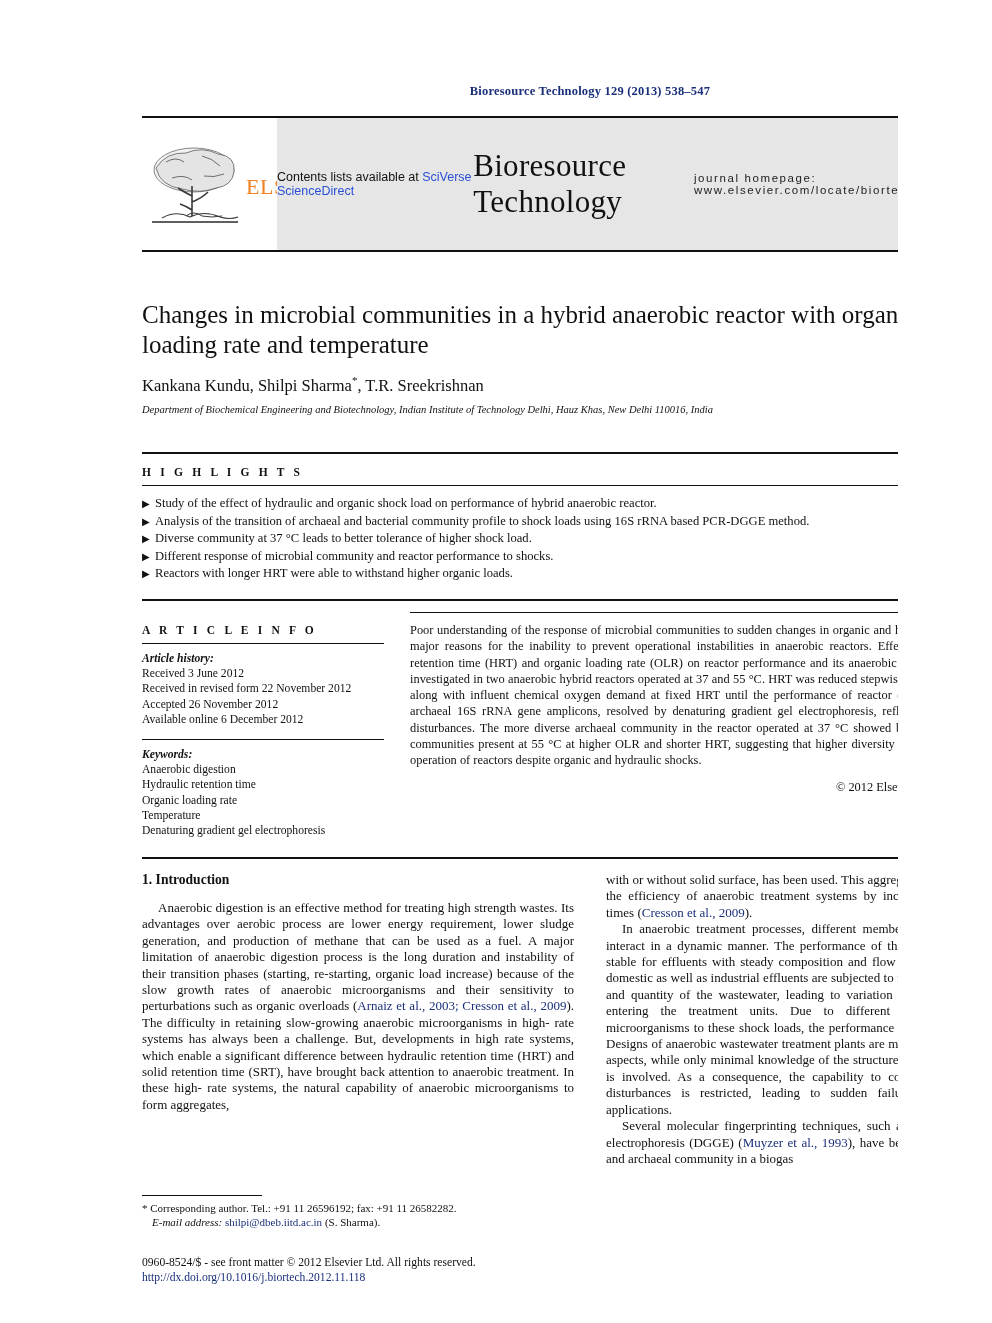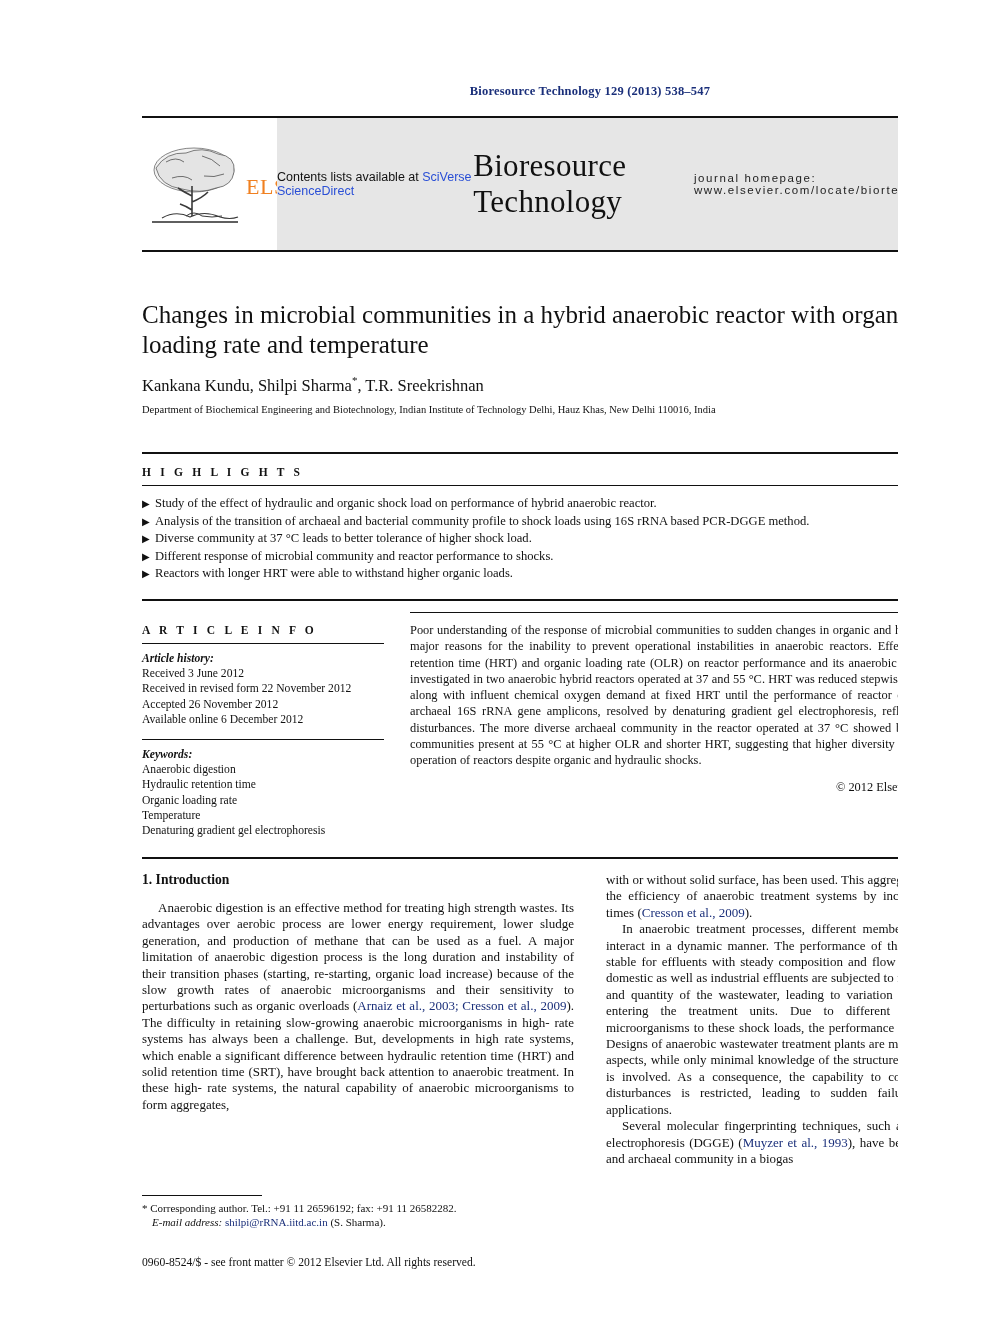--- a/index.html
+++ b/index.html
@@ -203,20 +203,21 @@
   .authors {
     margin-top: 14px;
     font-family: "Liberation Serif", serif;
     font-size: 16.5px;
     color: #111;
   }
   .authors sup { font-size: 11px; }
   .affil {
     margin-top: 8px;
     font-family: "Liberation Serif", serif;
+    font-style: italic;
     font-size: 10.5px;
     color: #111;
   }
 
   
   .rule-thick { border-top: 2.5px solid #111; }
   .rule-thin  { border-top: 1px solid #111; }
 
   
   .highlights {
@@ -493,20 +494,21 @@
       <p class="body-p noindent"><span>with or without solid surface, has been used. This aggregation eventually improves the efficiency of anaerobic treatment systems by increasing biomass retention times (</span><span class="cite">Cresson et al., 2009</span><span>).</span></p>
       <p class="body-p">In anaerobic treatment processes, different members of microbial consortia interact in a dynamic manner. The performance of this process remains mostly stable for effluents with steady composition and flow rate; however, in practice domestic as well as industrial effluents are subjected to fluctuations in both quality and quantity of the wastewater, leading to variation in waste loads and flows entering the treatment units. Due to different responses of anaerobic microorganisms to these shock loads, the performance of the reactor deteriorates. Designs of anaerobic wastewater treatment plants are mostly based on engineering aspects, while only minimal knowledge of the structure of microbial communities is involved. As a consequence, the capability to control and predict system disturbances is restricted, leading to sudden failure of reactors in field applications.</p>
       <p class="body-p"><span>Several molecular fingerprinting techniques, such as denaturing gradient gel electrophoresis (DGGE) (</span><span class="cite">Muyzer et al., 1993</span><span>), have been used to study bacterial and archaeal community in a biogas</span></p>
     </div>
 
   </div>
 
   <div class="footnote">
     <div class="footnote-rule"></div>
     <div><span>*</span><span> Corresponding author. Tel.: +91 11 26596192; fax: +91 11 26582282.</span></div>
-    <div style="padding-left:10px;"><span class="em">E-mail address:</span> <span class="mail">shilpi@rRNA.iitd.ac.in</span><span> (S. Sharma).</span></div>
+    <div style="padding-left:10px;"><span class="em">E-mail address:</span> <span class="mail">shilpi@dbeb.iitd.ac.in</span><span> (S. Sharma).</span></div>
   </div>
 
   <div class="footer">
     <div>0960-8524/$ - see front matter © 2012 Elsevier Ltd. All rights reserved.</div>
+    <div class="doi">http://dx.doi.org/10.1016/j.biortech.2012.11.118</div>
   </div>
 
 </div>
 
 </body></html>

